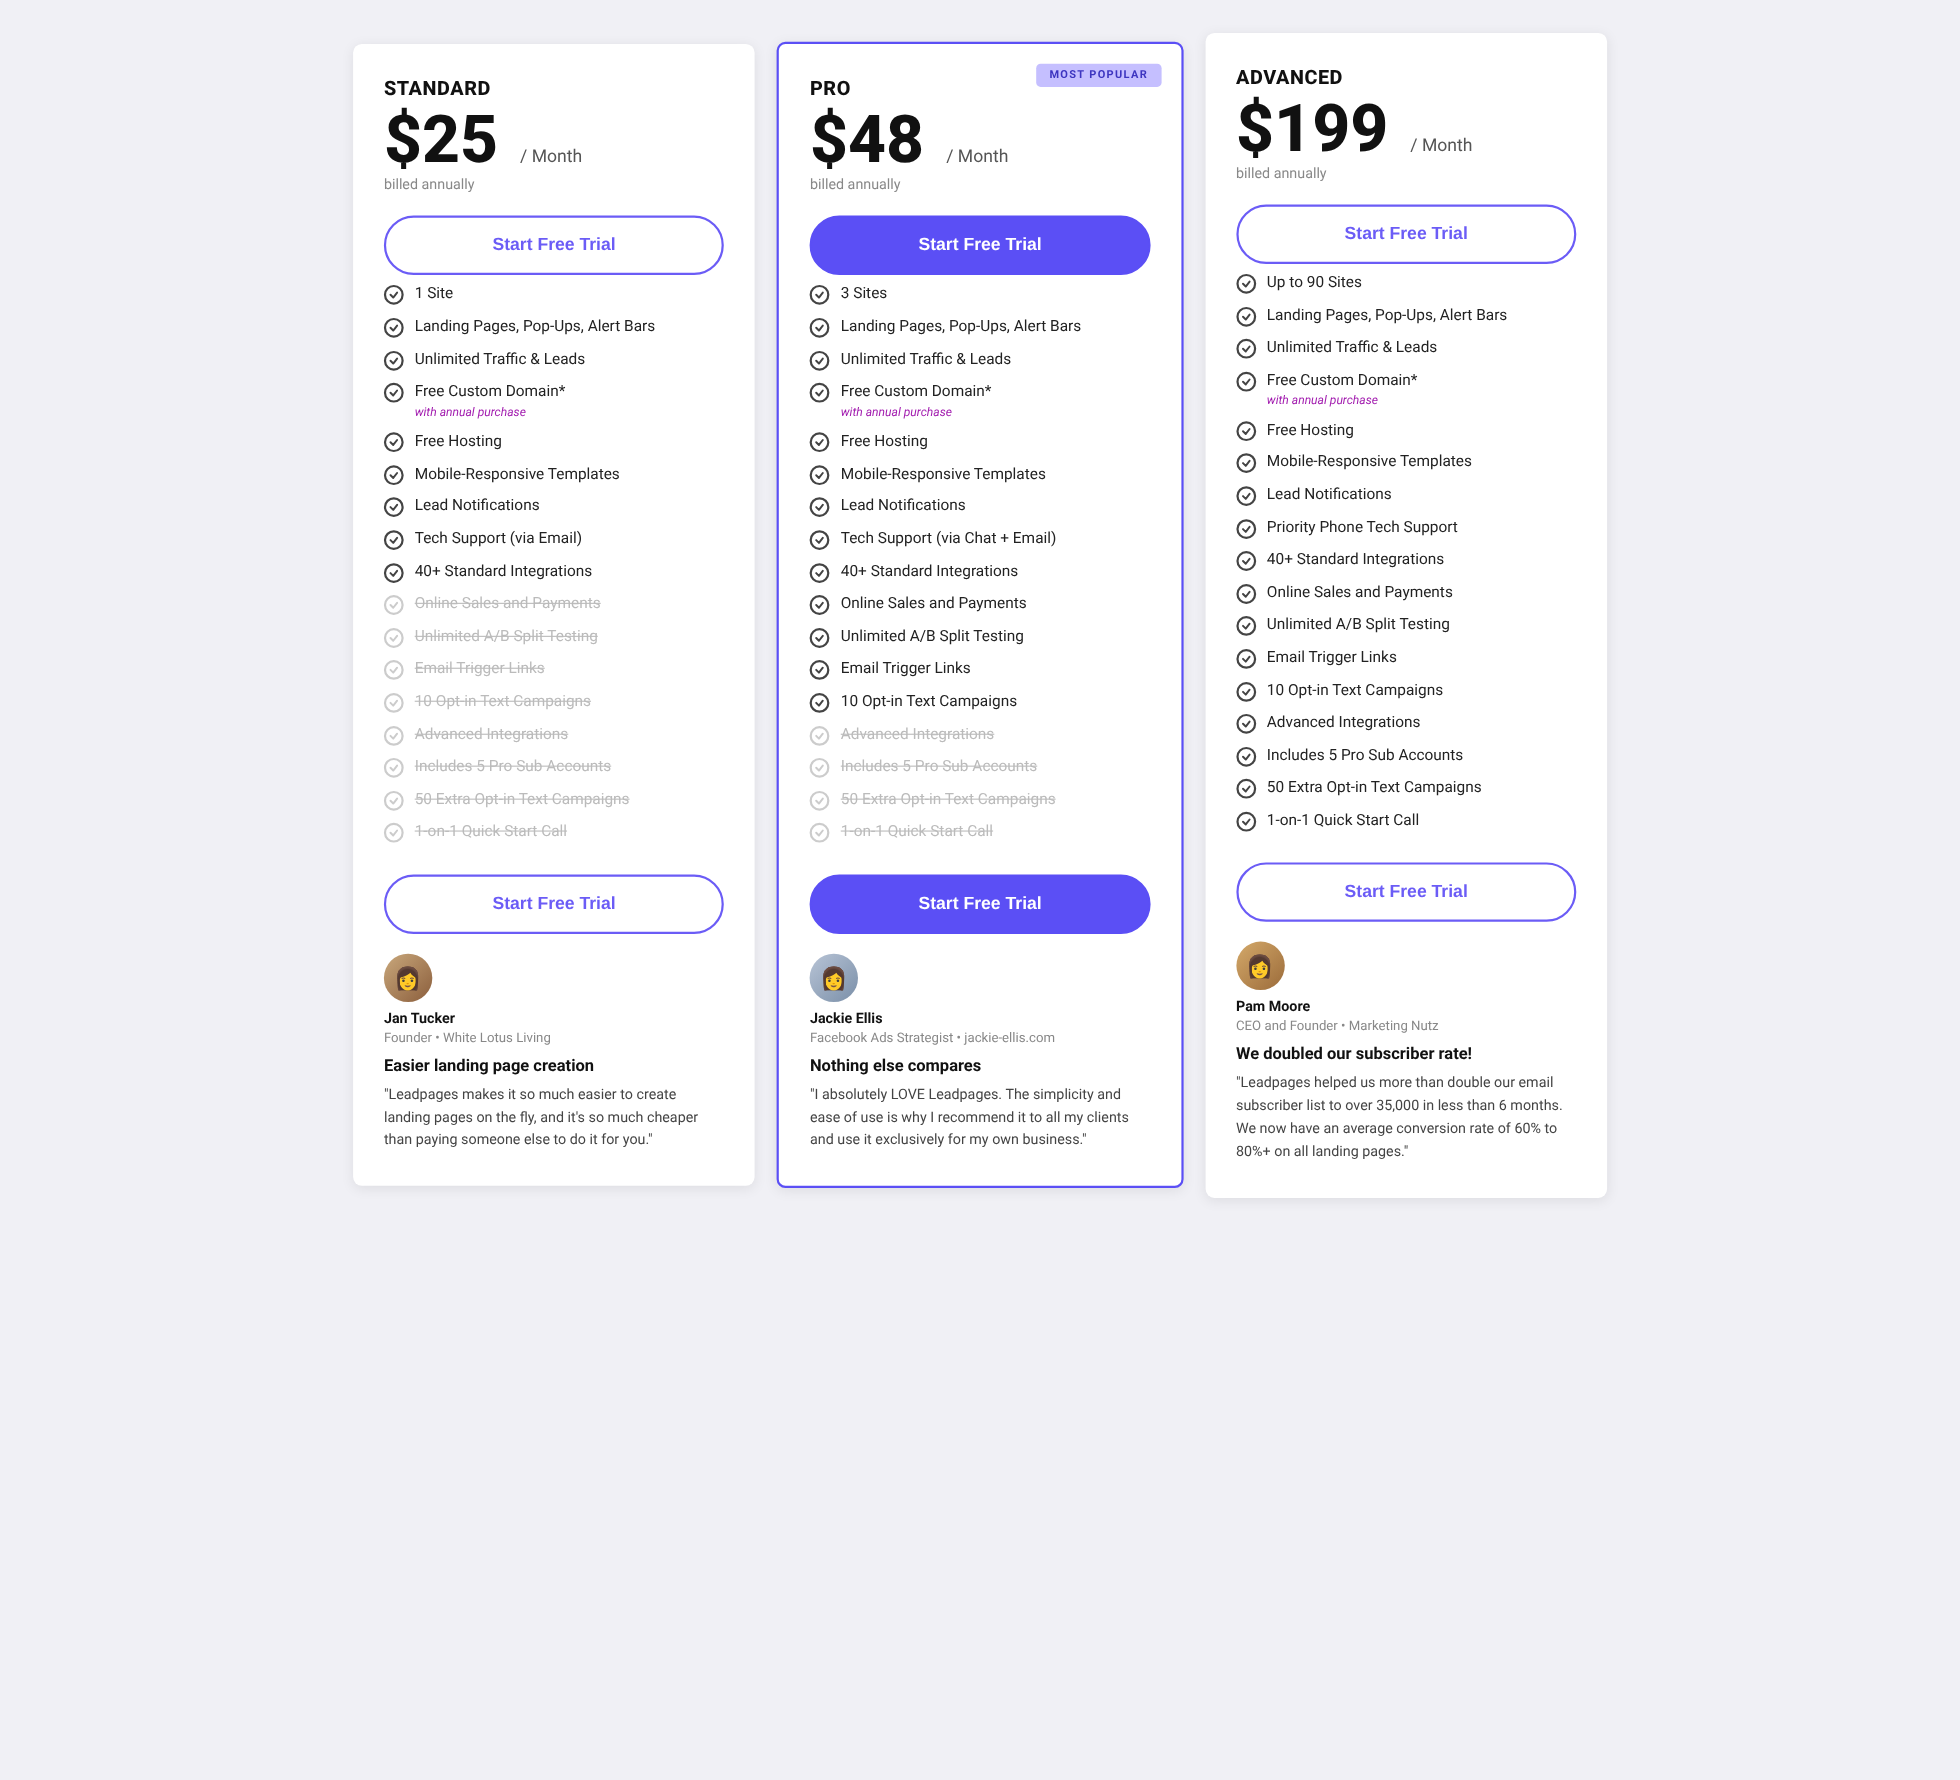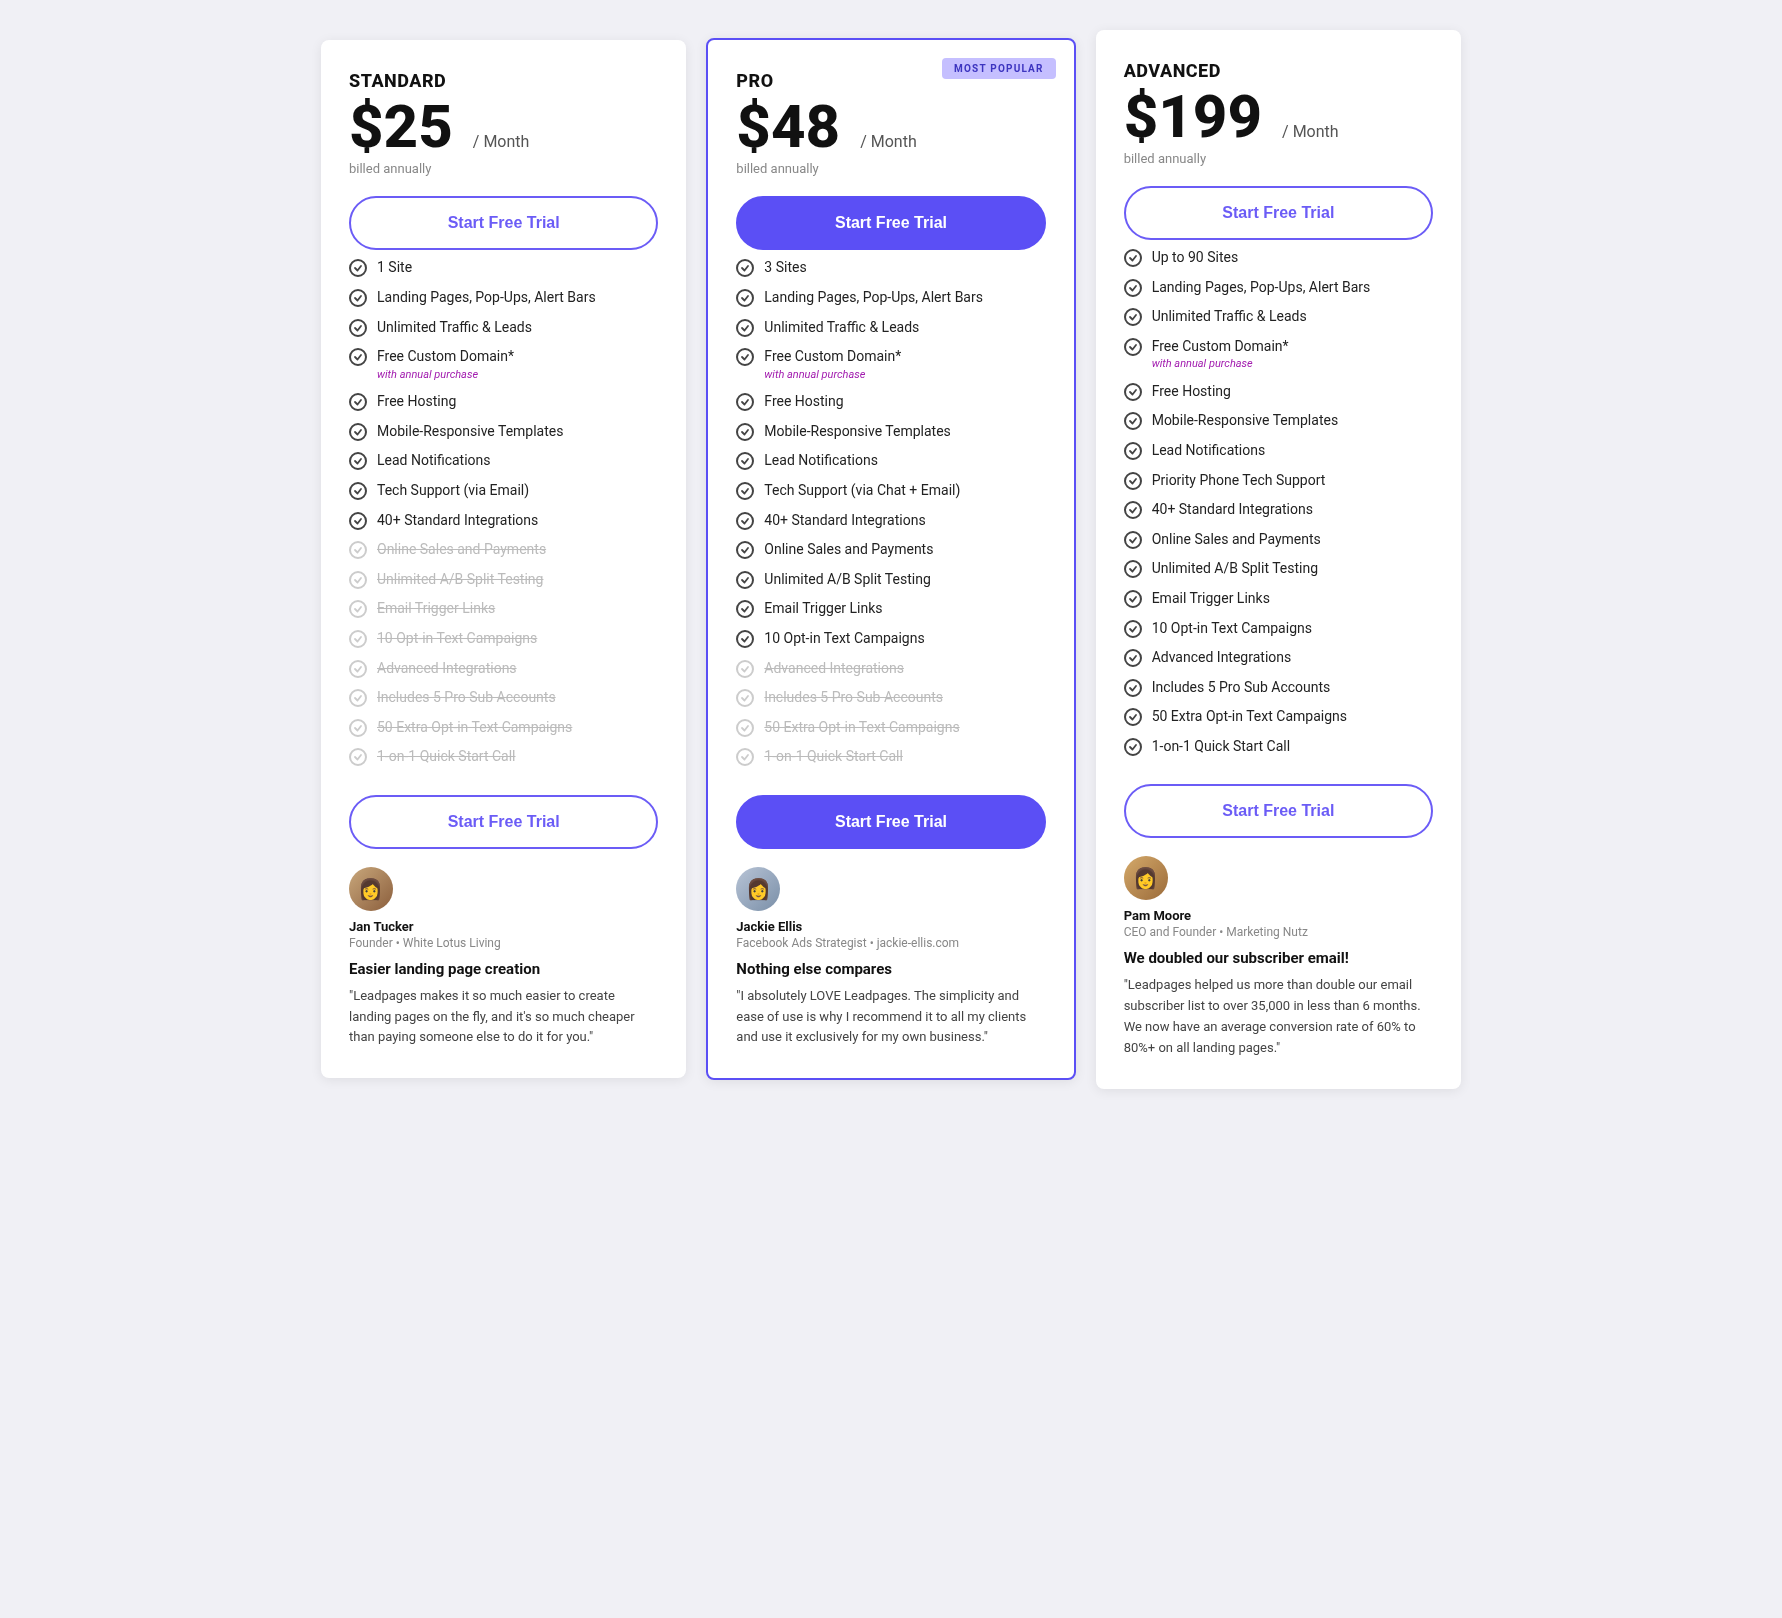--- a/index.html
+++ b/index.html
@@ -763,16 +763,16 @@
           1-on-1 Quick Start Call
           
         </span>
       </li>
       </ul><button class="trial-btn outline">Start Free Trial</button><div class="testimonial-section">
       <div class="avatar-placeholder" style="background: linear-gradient(135deg, #d4a96a, #9b6b3a); width:44px;height:44px;border-radius:50%;margin-bottom:8px;display:flex;align-items:center;justify-content:center;font-size:20px;">
         👩
       </div>
       <div class="testimonial-name">Pam Moore</div>
       <div class="testimonial-role">CEO and Founder • Marketing Nutz</div>
-      <div class="testimonial-headline">We doubled our subscriber email!</div>
+      <div class="testimonial-headline">We doubled our subscriber rate!</div>
       <div class="testimonial-quote">"Leadpages helped us more than double our email subscriber list to over 35,000 in less than 6 months. We now have an average conversion rate of 60% to 80%+ on all landing pages."</div>
     </div></div>
   </div>
 
 </body></html>

